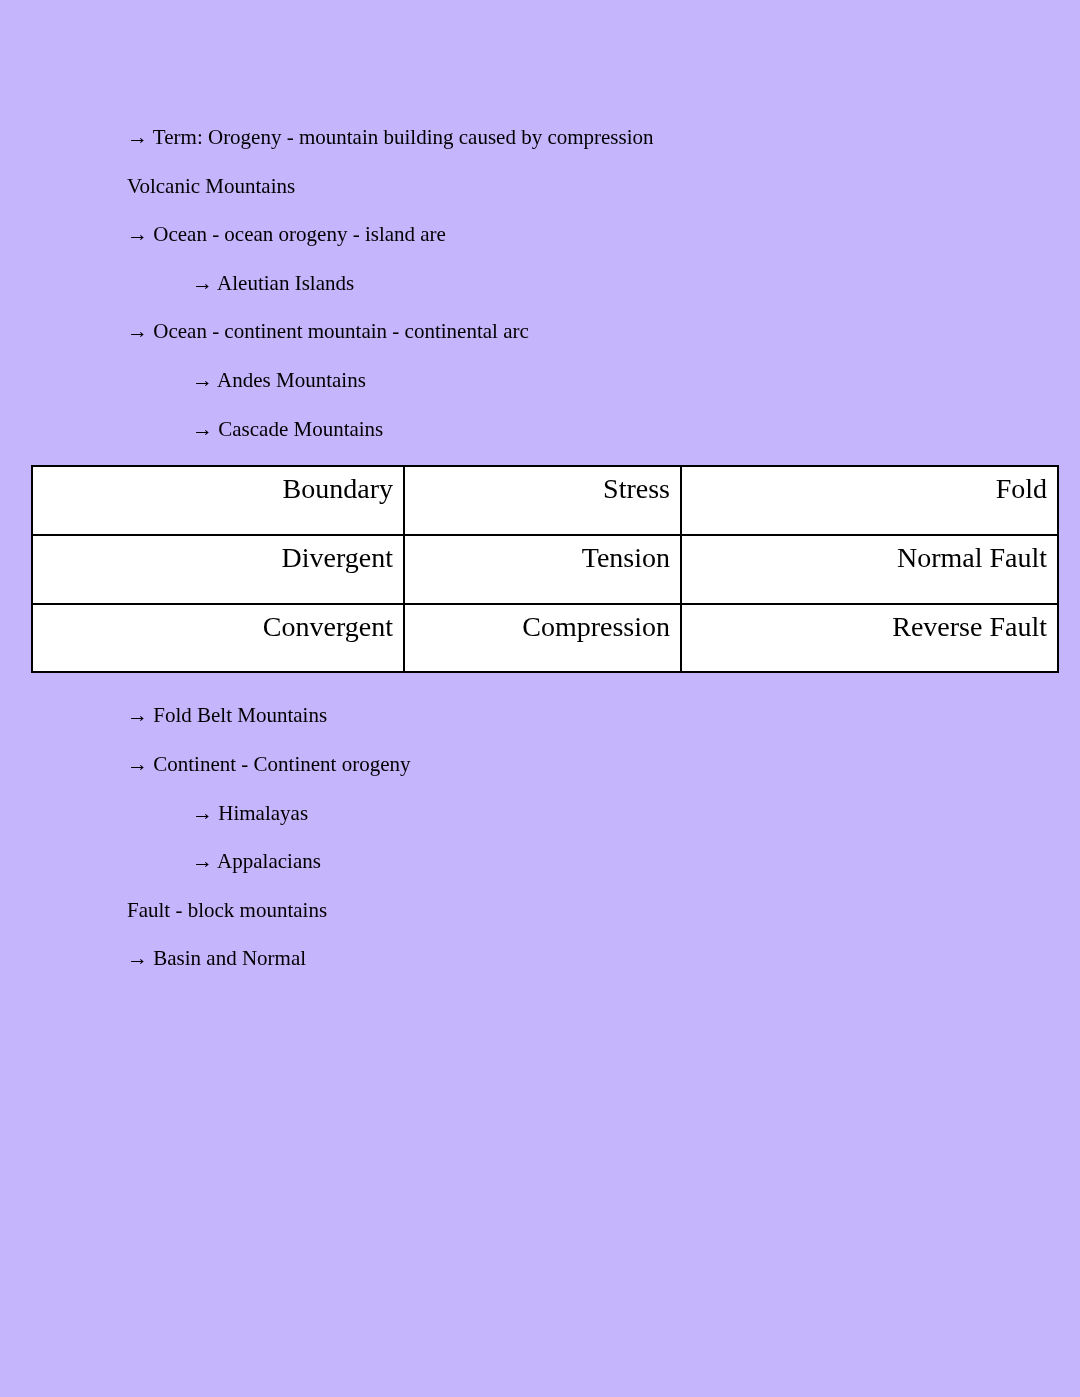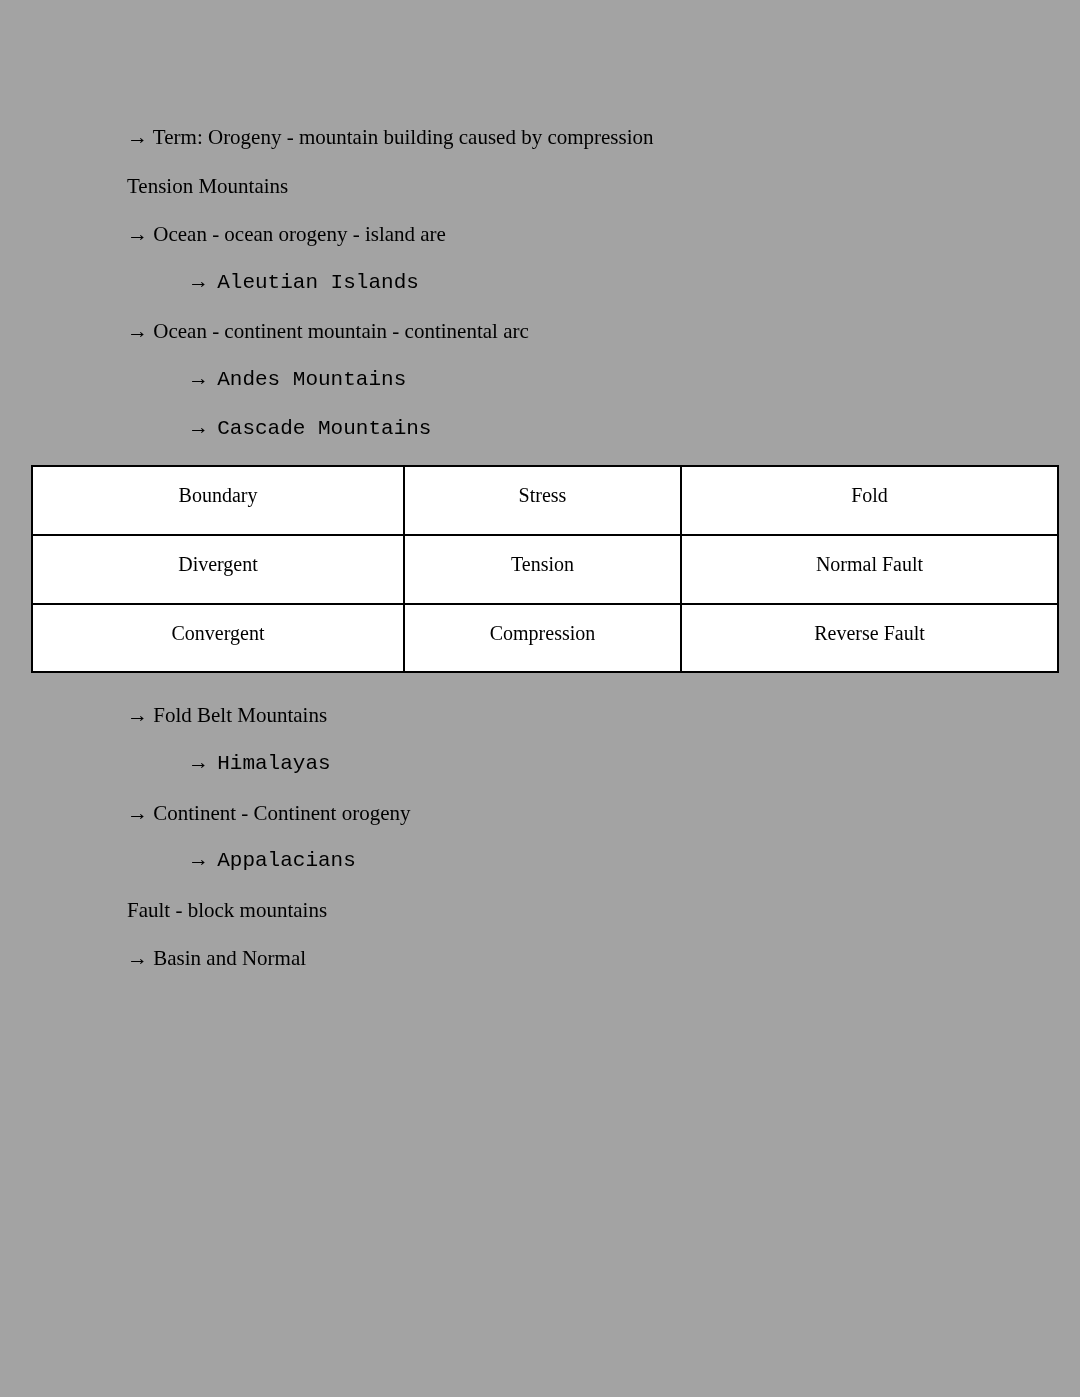--- a/index.html
+++ b/index.html
@@ -4,21 +4,21 @@
 <style>
   html, body {
     margin: 0;
     padding: 0;
     background: #ffffff;
   }
   .page {
     position: relative;
     width: 1080px;
     height: 1397px;
-    background: #a3a3a3;
+    background: #c4b5fd;
     font-family: "Liberation Serif", "DejaVu Serif", serif;
     font-size: 21px;
     color: #000000;
     overflow: hidden;
   }
   .notes {
     padding-left: 127px;
   }
   .notes-top {
     padding-top: 113px;
@@ -26,48 +26,47 @@
   .notes-bottom {
     padding-top: 18px;
   }
   .line {
     margin: 0;
     line-height: 48.6px;
     white-space: pre;
   }
   .indent-2 {
     padding-left: 65px;
-    font-family: Liberation Mono, monospace;
   }
   table.notes-table {
     border-collapse: collapse;
     table-layout: fixed;
     width: 1026px;
     margin: 12px 0 0 31px;
     background: #ffffff;
   }
   table.notes-table td {
     border: 2px solid #000000;
     vertical-align: top;
-    text-align: center;
-    padding: 15px 10px;
+    text-align: right;
+    padding: 9px 10px;
     height: 68.75px;
     box-sizing: border-box;
-    font-size: 20px;
+    font-size: 28px;
     line-height: 26px;
   }
 </style>
 </head>
 <body>
 
 <div class="page">
 
   <div class="notes notes-top">
     <p class="line indent-1">→ Term: Orogeny - mountain building caused by compression</p>
-    <p class="line indent-1">Tension Mountains</p>
+    <p class="line indent-1">Volcanic Mountains</p>
     <p class="line indent-1">→ Ocean - ocean orogeny - island are</p>
     <p class="line indent-2">→ Aleutian Islands</p>
     <p class="line indent-1">→ Ocean - continent mountain - continental arc</p>
     <p class="line indent-2">→ Andes Mountains</p>
     <p class="line indent-2">→ Cascade Mountains</p>
   </div>
 
   <table class="notes-table">
     <colgroup>
       <col style="width:372px">
@@ -88,20 +87,20 @@
       <tr>
         <td>Convergent</td>
         <td>Compression</td>
         <td>Reverse Fault</td>
       </tr>
     </tbody>
   </table>
 
   <div class="notes notes-bottom">
     <p class="line indent-1">→ Fold Belt Mountains</p>
+    <p class="line indent-1">→ Continent - Continent orogeny</p>
     <p class="line indent-2">→ Himalayas</p>
-    <p class="line indent-1">→ Continent - Continent orogeny</p>
     <p class="line indent-2">→ Appalacians</p>
     <p class="line indent-1">Fault - block mountains</p>
     <p class="line indent-1">→ Basin and Normal</p>
   </div>
 
 </div>
 
 </body></html>

